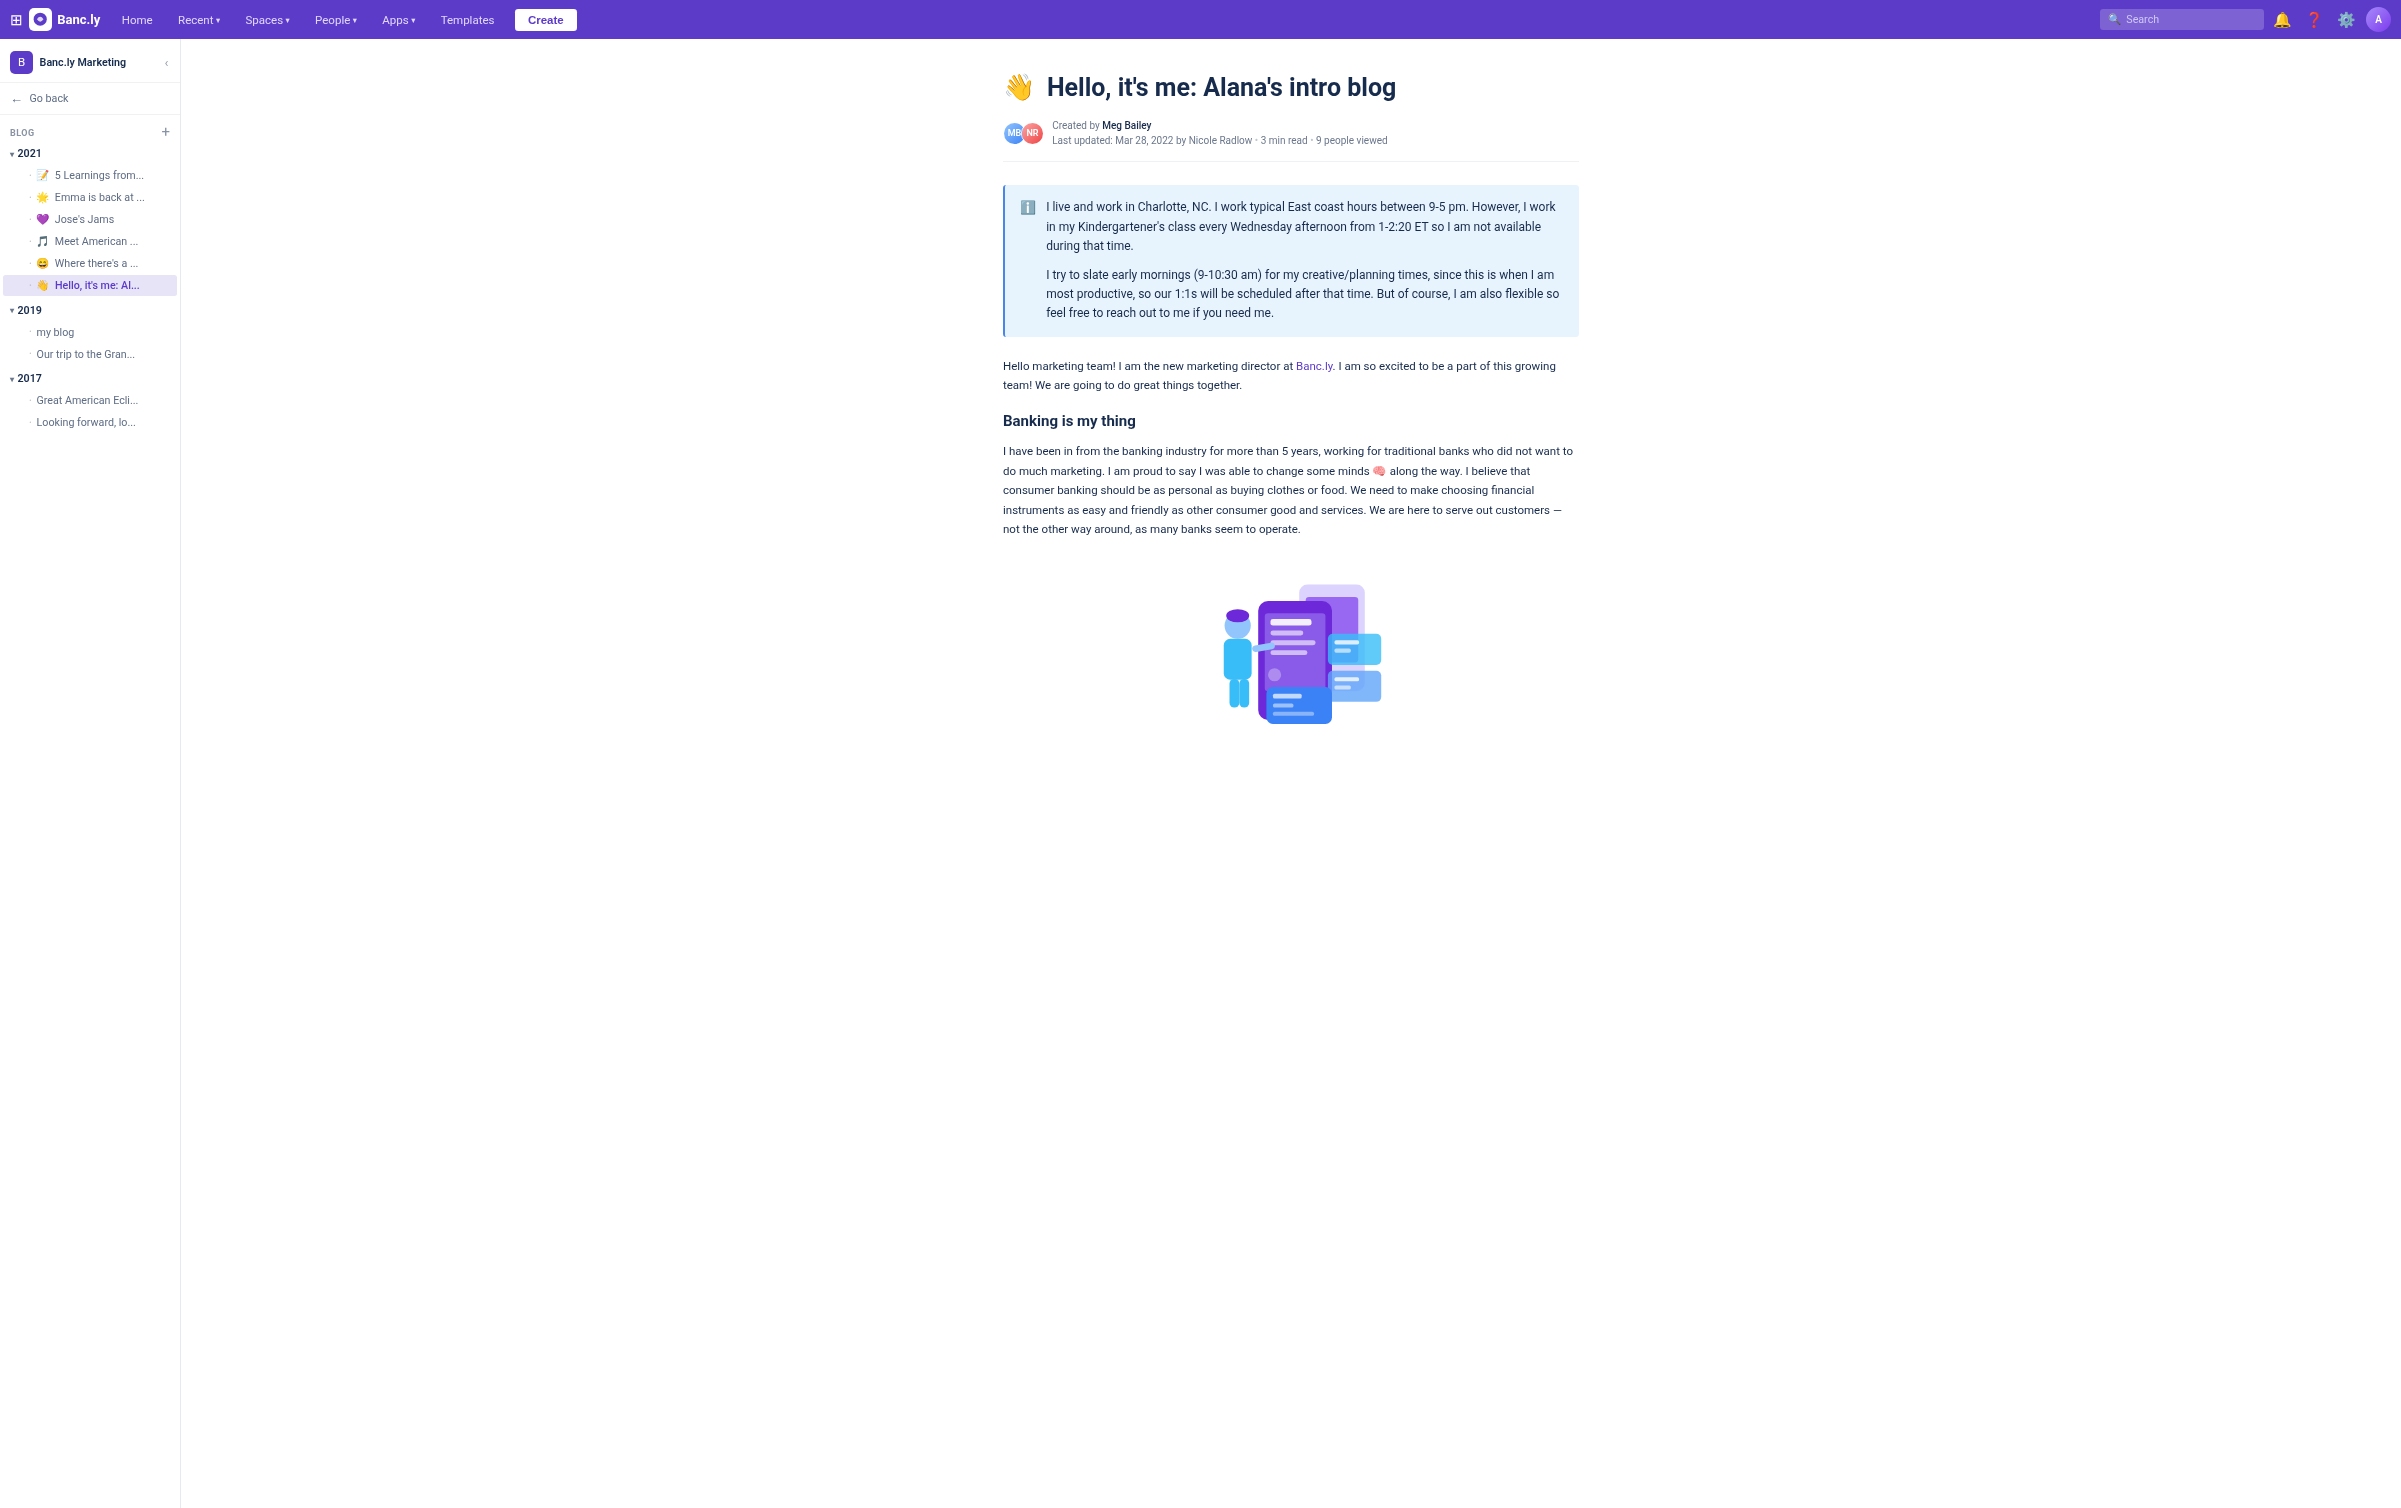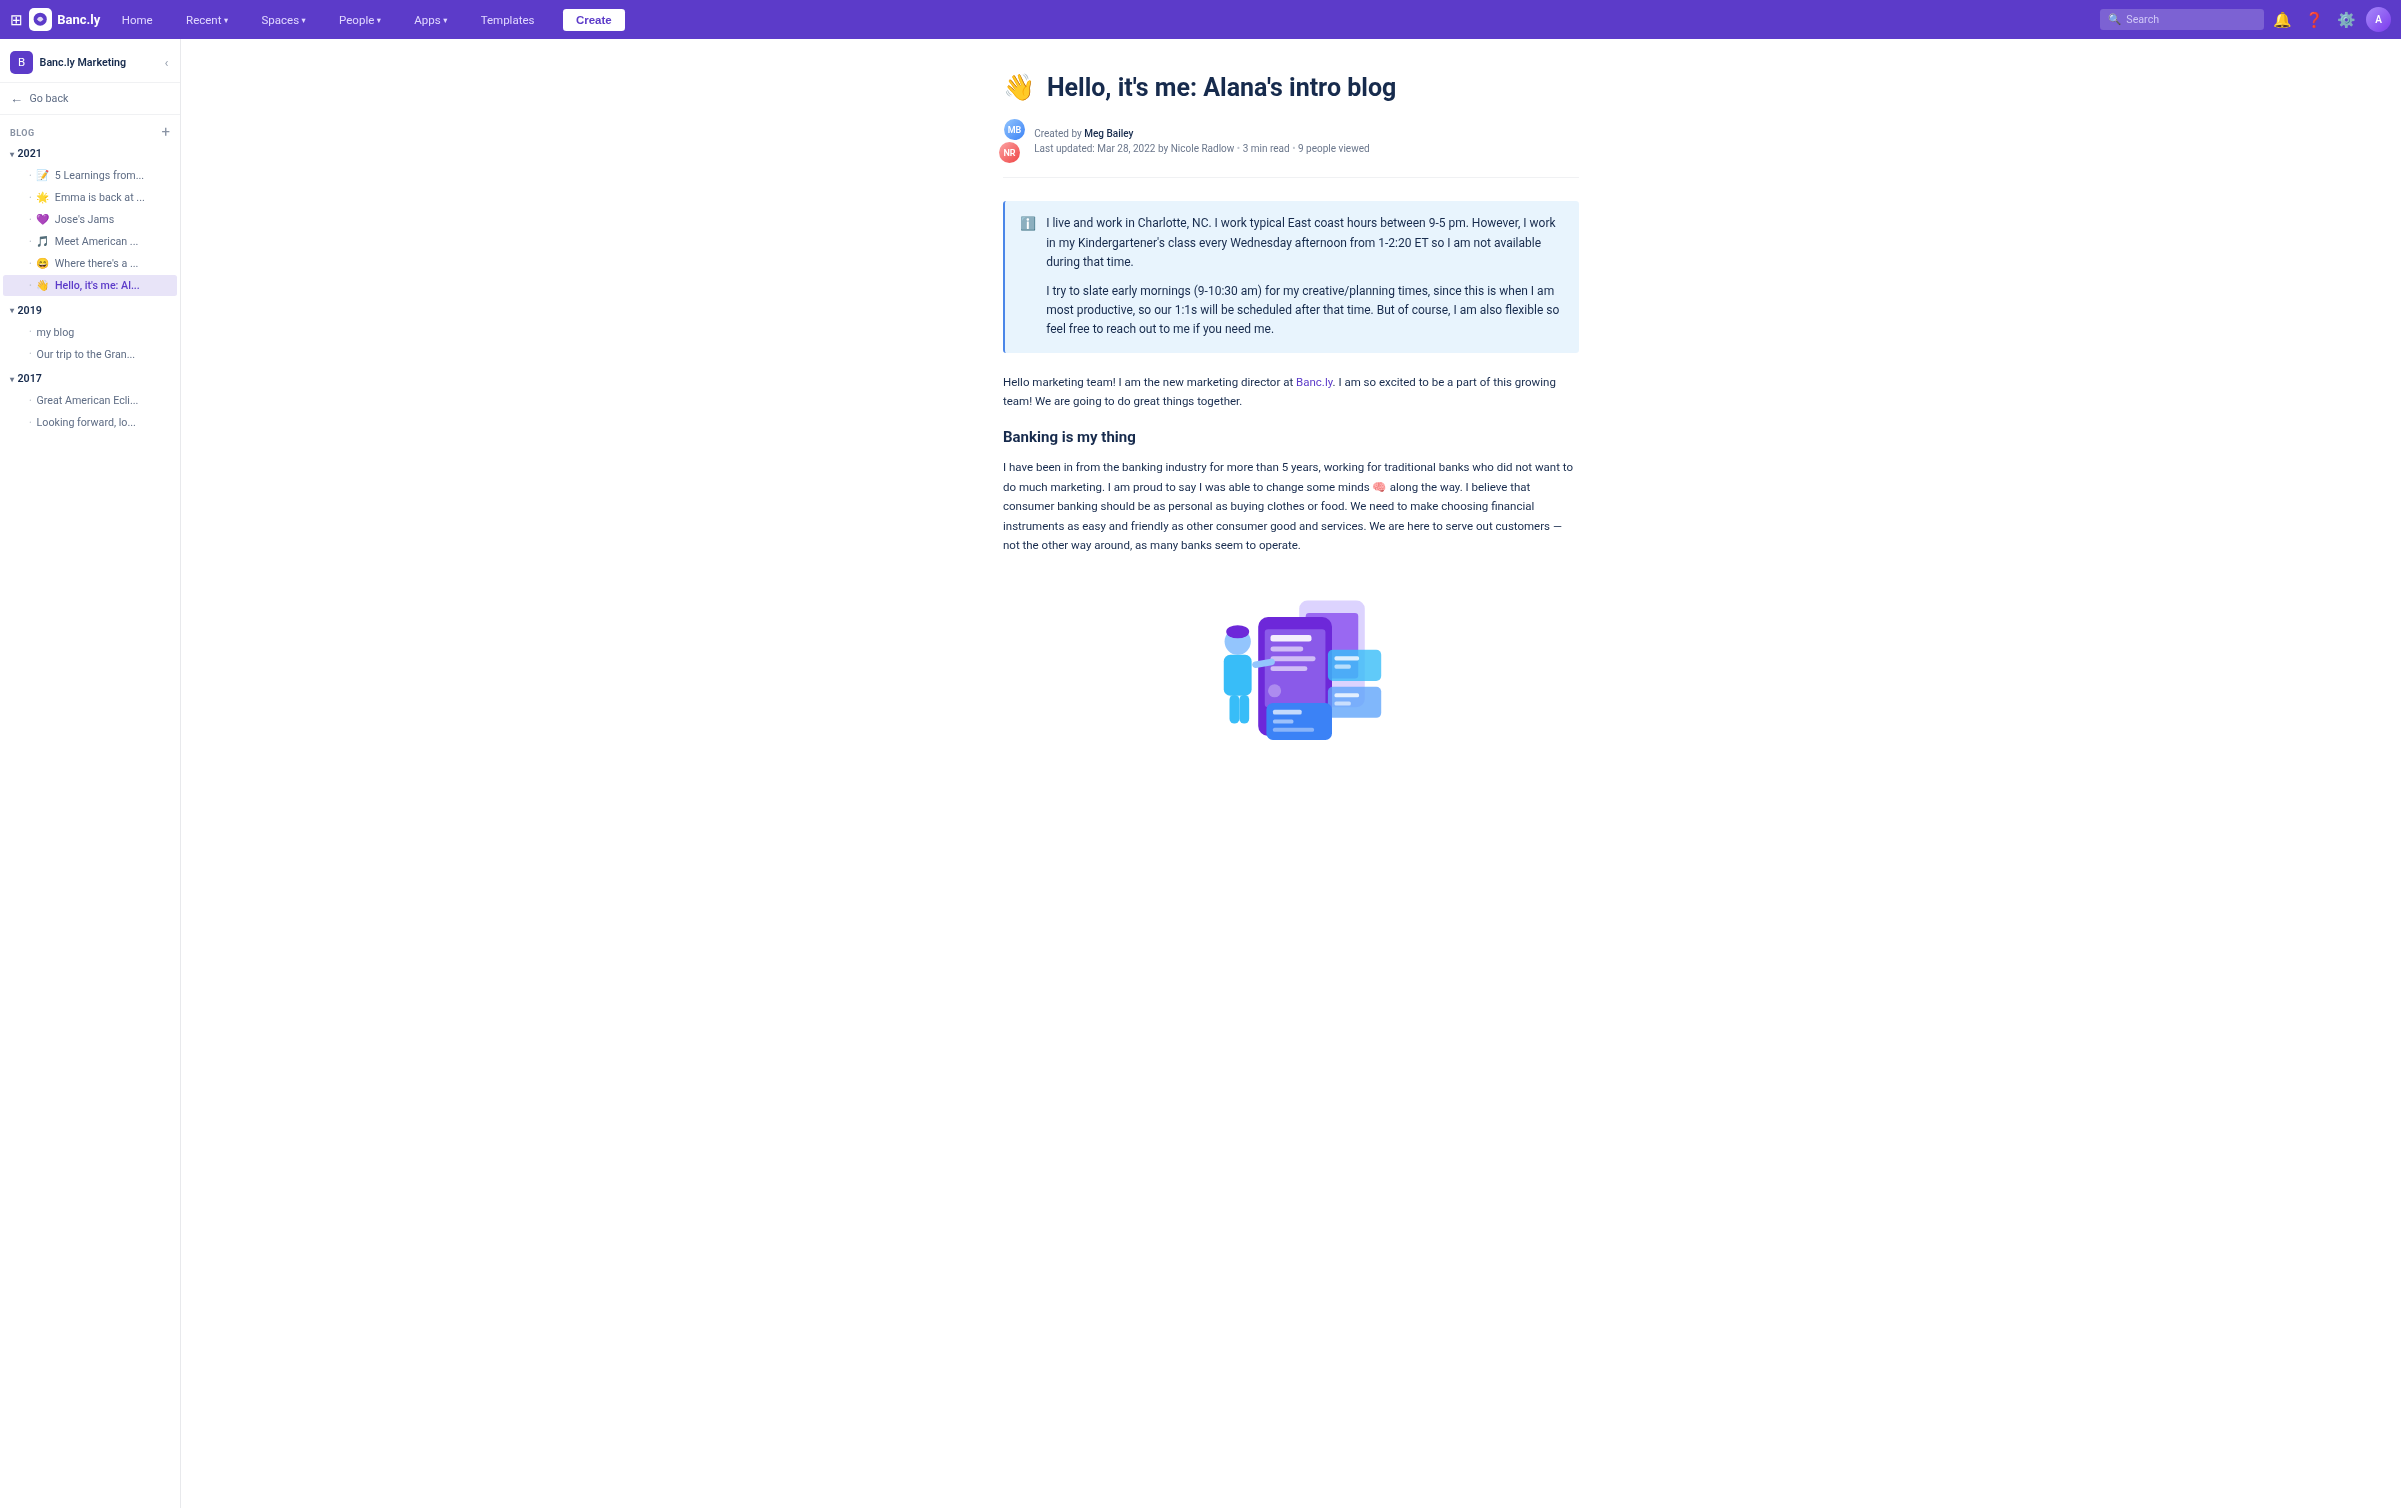--- a/index.html
+++ b/index.html
@@ -20,21 +20,21 @@
     .nav-grid-icon { color: #fff; font-size: 15px; margin-right: 3.3px; cursor: pointer; }
     .nav-logo {
       display: flex; align-items: center; gap: 5px;
       color: #fff; font-weight: 700; font-size: 13px; margin-right: 10px;
     }
     .nav-logo-icon {
       width: 23px; height: 23px; background: #fff; border-radius: 5px;
       display: flex; align-items: center; justify-content: center;
     }
     .nav-logo-icon svg { width: 16.4px; height: 16.4px; }
-    .nav-items { display: flex; align-items: center; gap: 17px; flex: 1; }
+    .nav-items { display: flex; align-items: center; gap: 9px; flex: 1; }
     .nav-item {
       color: #e0d7ff; font-size: 11.5px; padding: 5px 8.2px;
       border-radius: 3.3px; cursor: pointer; white-space: nowrap;
       display: flex; align-items: center; gap: 2.5px;
     }
     .nav-item .chevron { font-size: 8.2px; }
     .nav-create-btn {
       background: #fff; color: #5c3bc9; font-weight: 600; font-size: 11.5px;
       border: none; border-radius: 3.3px; padding: 5px 13px; cursor: pointer;
       margin-left: 3.3px;
@@ -131,21 +131,21 @@
     }
     .page-title-emoji { font-size: 26px; }
     .page-title-text { font-size: 25px; font-weight: 700; color: #172b4d; }
 
     
     .page-meta {
       display: flex; align-items: center; gap: 8.2px;
       margin-bottom: 23px; padding-bottom: 13px;
       border-bottom: 0.8px solid #f0f1f3;
     }
-    .meta-avatars { display: flex; flex-direction: column; }
+    .meta-avatars { display: flex; }
     .meta-avatar {
       width: 23px; height: 23px; border-radius: 50%; border: 1.6px solid #fff;
       margin-left: -5px; overflow: hidden;
     }
     .meta-avatar:first-child { margin-left: 0; }
     .meta-avatar-img {
       width: 100%; height: 100%; object-fit: cover;
       background: linear-gradient(135deg, #93c5fd, #3b82f6);
       display: flex; align-items: center; justify-content: center;
       font-size: 9px; color: #fff; font-weight: 600;

